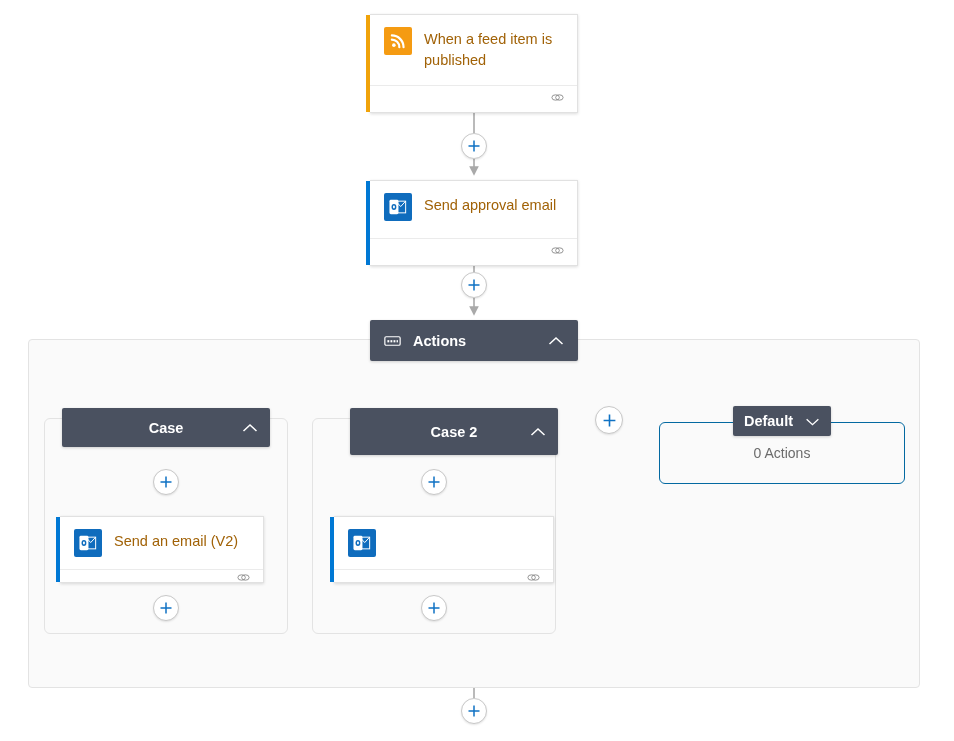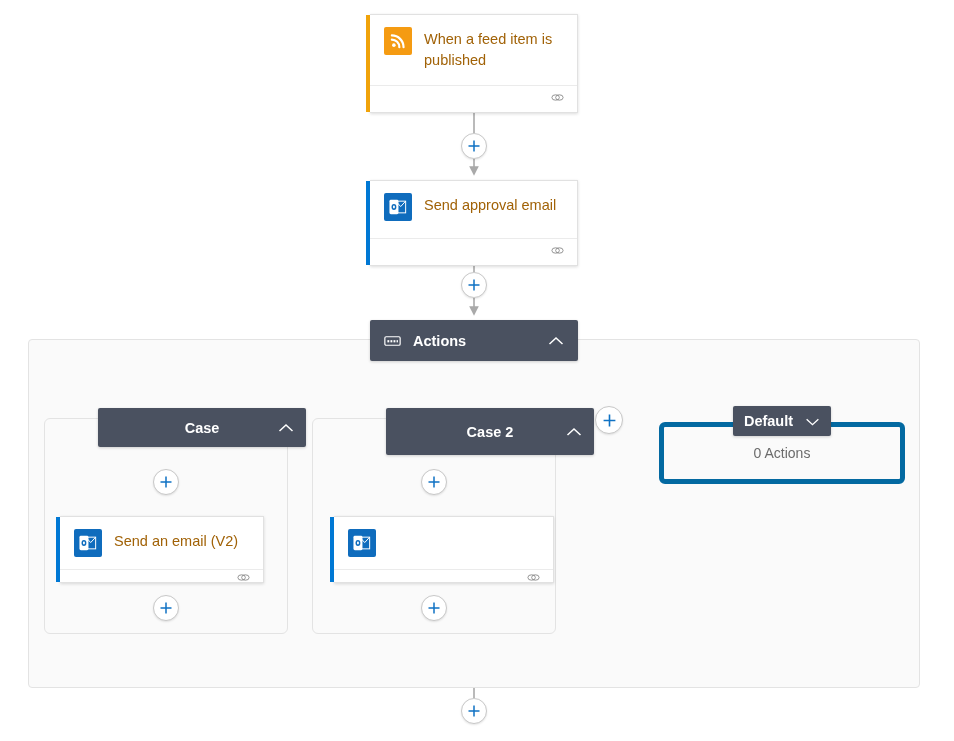--- a/index.html
+++ b/index.html
@@ -106,21 +106,21 @@
   .case-box {
     position: absolute;
     background: #fafafa;
     border: 1px solid #e3e3e3;
     border-radius: 6px;
     box-sizing: border-box;
   }
   .default-box {
     position: absolute;
     background: #fafafa;
-    border: 5px solid #0369a1;
+    border: 1px solid #0369a1;
     border-radius: 6px;
     box-sizing: border-box;
     display: flex;
     align-items: center;
     justify-content: center;
   }
   .default-text {
     font-size: 14px;
     color: #6b6b6b;
   }
@@ -144,21 +144,20 @@
   .switch-header {
     padding: 0 14px;
     justify-content: flex-start;
   }
   .switch-header .sw-icon { margin-right: 12px; display:flex; }
   .switch-header .chev { margin-left: auto; display:flex; }
 
   .case-header {
     justify-content: flex-start;
     padding: 11px 12px;
-    margin-left: 36px;
   }
   .case-header .hdr-label { flex: 1 1 auto; text-align: center; }
   .case-header .chev { position: absolute; right: 12px; display:flex; }
 
   .default-header {
     padding: 0 12px;
     justify-content: center;
   }
   .default-header .hdr-label { margin-right: 12px; text-align: center; }
   .default-header .chev { display: flex; }

